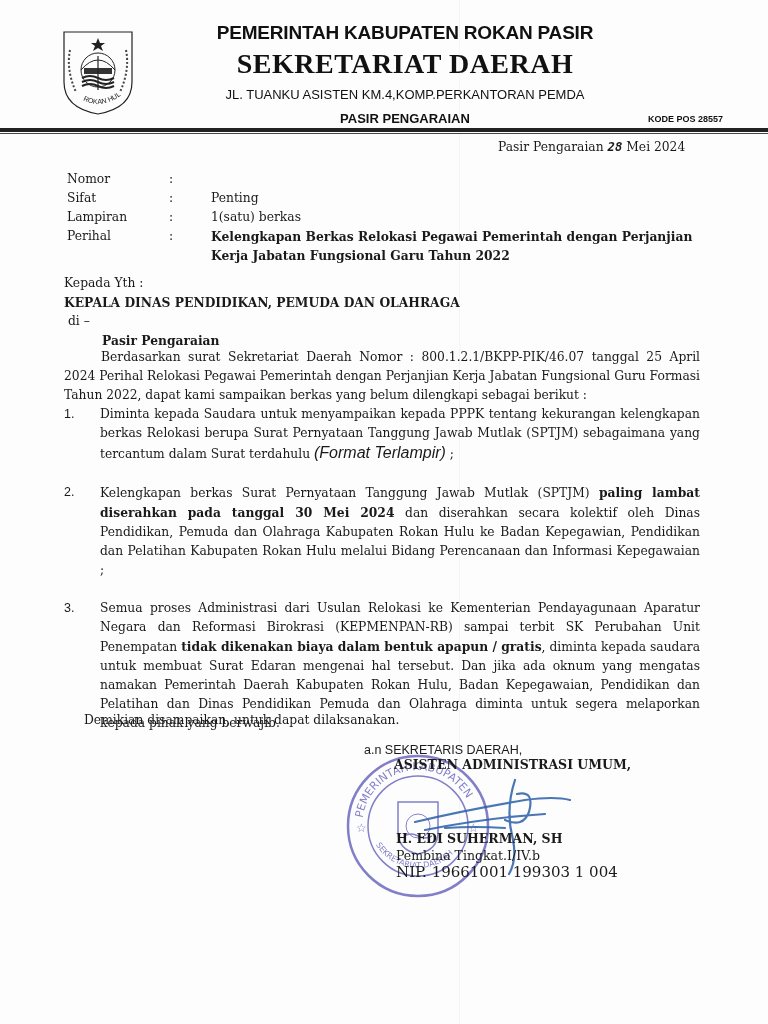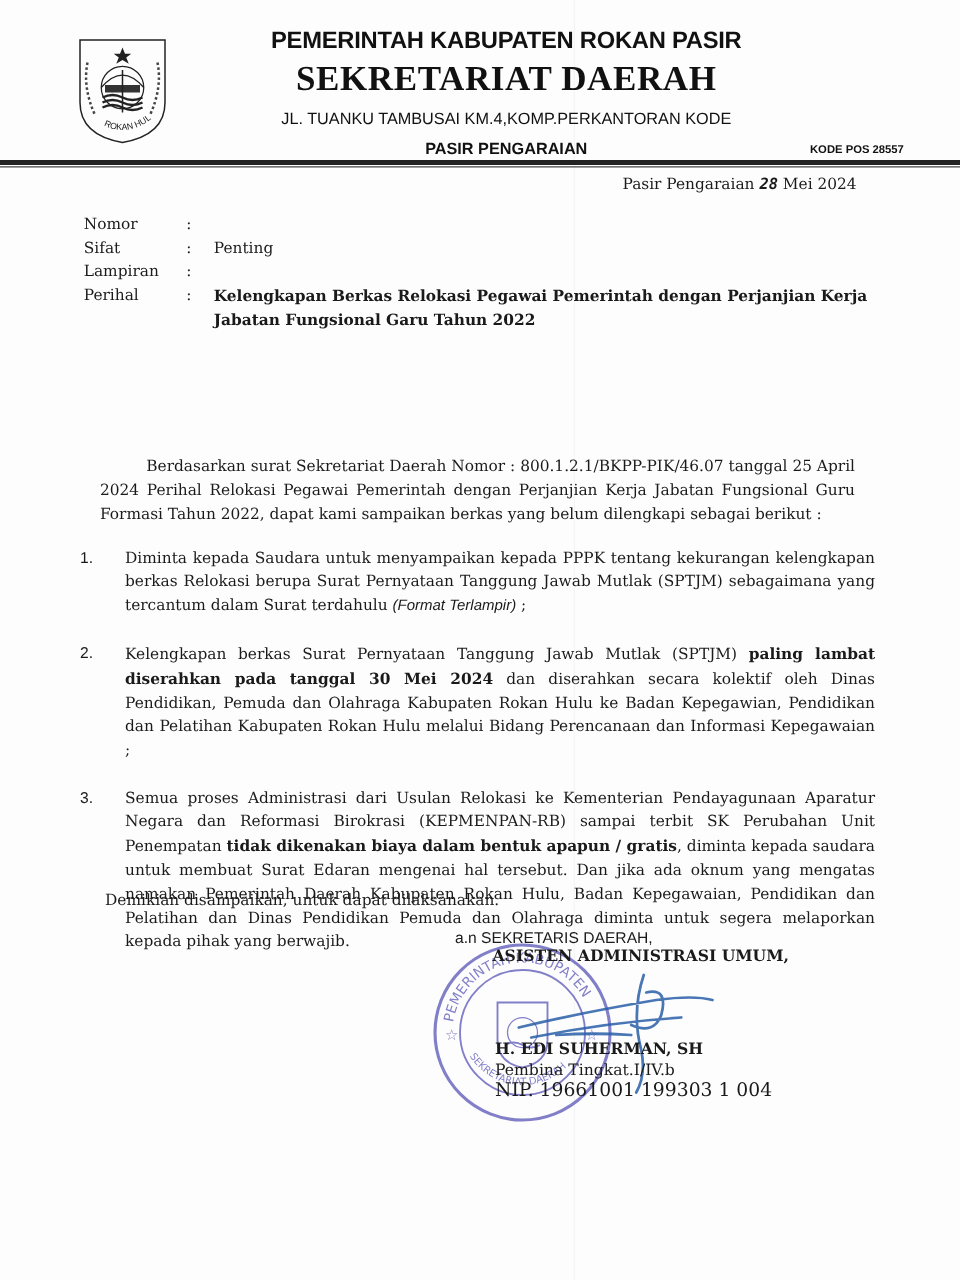--- a/index.html
+++ b/index.html
@@ -10,35 +10,35 @@
   .kop2 { position:absolute; left:150px; top:48px; width:510px; text-align:center; font-family:"Liberation Serif", serif; font-weight:bold; font-size:28px; letter-spacing:0.5px; color:#111; }
   .kop3 { position:absolute; left:150px; top:87px; width:510px; text-align:center; font-family:"Liberation Sans", sans-serif; font-size:13px; color:#111; }
   .kop4 { position:absolute; left:150px; top:111px; width:510px; text-align:center; font-family:"Liberation Sans", sans-serif; font-weight:bold; font-size:13px; color:#111; }
   .kodepos { position:absolute; left:648px; top:114px; font-family:"Liberation Sans", sans-serif; font-weight:bold; font-size:9px; color:#111; }
   .rule1 { position:absolute; left:0; top:128px; width:768px; height:4px; background:#222; }
   .rule2 { position:absolute; left:0; top:133px; width:768px; height:1px; background:#444; }
   .serif { font-family:"DejaVu Serif", serif; font-size:12.3px; line-height:19px; }
   .date { position:absolute; left:466px; top:138px;margin-left:32px; }
   .hand { font-family:"DejaVu Sans Mono", monospace; font-style:italic; font-weight:bold; }
   .meta { position:absolute; left:67px; top:170px; width:640px; }
-  .meta .row { display:flex; }
+  .meta .row { display:flex;gap:20px; }
   .meta .k { width:82px; }
   .meta .c { width:22px; text-align:left; }
   .meta .v { flex:1; }
   .bold { font-weight:bold; }
   .kepada { position:absolute; left:64px; top:274px; width:640px; }
   .indent-di { padding-left:4px; }
   .indent-tujuan { padding-left:38px; }
   .body { position:absolute; left:64px; top:348px; width:636px; text-align:justify; }
-  .para { text-indent:37px; margin:16px; }
+  .para { text-indent:37px; margin:0; }
   .item { display:flex; margin:0; }
   .item .num { width:36px; flex-shrink:0; font-family:"Liberation Sans", sans-serif; font-size:12.5px; }
   .item .txt { flex:1; text-align:justify; }
   .gap { height:19px; }
-  .ital { font-family:"Liberation Sans", sans-serif; font-style:italic; font-size:12px; }
+  .ital { font-family:"Liberation Sans", sans-serif; font-style:italic; font-size:16px; }
   .closing { position:absolute; left:84px; top:711px; }
   .sig { position:absolute; left:364px; top:743px; width:340px; }
   .sig .a1 { font-family:Liberation Sans, sans-serif; font-size:12.5px; }
   .sig .a2 { font-family:"DejaVu Serif", serif; font-weight:bold; font-size:12.5px; padding-left:30px; }
   .sig .name { position:absolute; left:32px; top:88px; font-family:"DejaVu Serif", serif; font-weight:bold; font-size:12.5px; }
   .sig .rank { position:absolute; left:32px; top:105px; font-family:"DejaVu Serif", serif; font-size:12.5px; }
   .sig .nip { position:absolute; left:32px; top:120px; font-family:"DejaVu Serif", serif; font-size:15px; }
   .stamp { position:absolute; left:344px; top:752px; width:148px; height:148px; opacity:0.75; }
   .signature { position:absolute; left:405px; top:770px; width:170px; height:110px; opacity:0.85; }
   .fold { position:absolute; left:459px; top:0; width:1px; height:1024px; background:rgba(0,0,0,0.03); }
@@ -58,21 +58,21 @@
     <path d="M20 48 Q28 44 36 48 T52 48 M20 52 Q28 48 36 52 T52 52 M20 56 Q28 52 36 56 T52 56" fill="none" stroke="#222" stroke-width="2"></path>
     <line x1="36" y1="26" x2="36" y2="60" stroke="#222" stroke-width="1.2"></line>
     <path d="M8 20 Q4 40 14 62" fill="none" stroke="#444" stroke-width="2" stroke-dasharray="2 2"></path>
     <path d="M64 20 Q68 40 58 62" fill="none" stroke="#444" stroke-width="2" stroke-dasharray="2 2"></path>
     <path id="arc" d="M14 66 Q36 82 58 66" fill="none"></path>
     <text font-size="7" font-family="Liberation Sans, sans-serif" fill="#222"><textPath href="#arc" startOffset="8">ROKAN HULU</textPath></text>
   </svg>
 
   <div class="kop1">PEMERINTAH KABUPATEN ROKAN PASIR</div>
   <div class="kop2">SEKRETARIAT DAERAH</div>
-  <div class="kop3">JL. TUANKU TAMBUSAI KM.4,KOMP.PERKANTORAN KODE</div>
+  <div class="kop3">JL. TUANKU ASISTEN KM.4,KOMP.PERKANTORAN PEMDA</div>
   <div class="kop4">PASIR PENGARAIAN</div>
   <div class="kodepos">KODE POS 28557</div>
   <div class="rule1"></div>
   <div class="rule2"></div>
 
   <div class="date serif">
     <span>Pasir Pengaraian</span>
     <span class="hand">28</span>
     <span>Mei 2024</span>
   </div>
@@ -83,28 +83,35 @@
       <span class="c">:</span>
     </div>
     <div class="row">
       <span class="k">Sifat</span>
       <span class="c">:</span>
       <span class="v">Penting</span>
     </div>
     <div class="row">
       <span class="k">Lampiran</span>
       <span class="c">:</span>
+      <span class="v">1(satu) berkas</span>
     </div>
     <div class="row">
       <span class="k">Perihal</span>
       <span class="c">:</span>
       <span class="v bold">Kelengkapan Berkas Relokasi Pegawai Pemerintah dengan Perjanjian Kerja Jabatan Fungsional Garu Tahun 2022</span>
     </div>
   </div>
 
+  <div class="kepada serif">
+    <div>Kepada Yth :</div>
+    <div class="bold">KEPALA DINAS PENDIDIKAN, PEMUDA DAN OLAHRAGA</div>
+    <div class="indent-di">di –</div>
+    <div class="bold indent-tujuan">Pasir Pengaraian</div>
+  </div>
 
   <div class="body serif">
     <p class="para">Berdasarkan surat Sekretariat Daerah Nomor : 800.1.2.1/BKPP-PIK/46.07 tanggal 25 April 2024 Perihal Relokasi Pegawai Pemerintah dengan Perjanjian Kerja Jabatan Fungsional Guru Formasi Tahun 2022, dapat kami sampaikan berkas yang belum dilengkapi sebagai berikut :</p>
     <div class="item">
       <span class="num">1.</span>
       <span class="txt"><span>Diminta kepada Saudara untuk menyampaikan kepada PPPK tentang kekurangan kelengkapan berkas Relokasi berupa Surat Pernyataan Tanggung Jawab Mutlak (SPTJM) sebagaimana yang tercantum dalam Surat terdahulu </span><span class="ital">(Format Terlampir)</span><span> ;</span></span>
     </div>
     <div class="gap"></div>
     <div class="item">
       <span class="num">2.</span>

